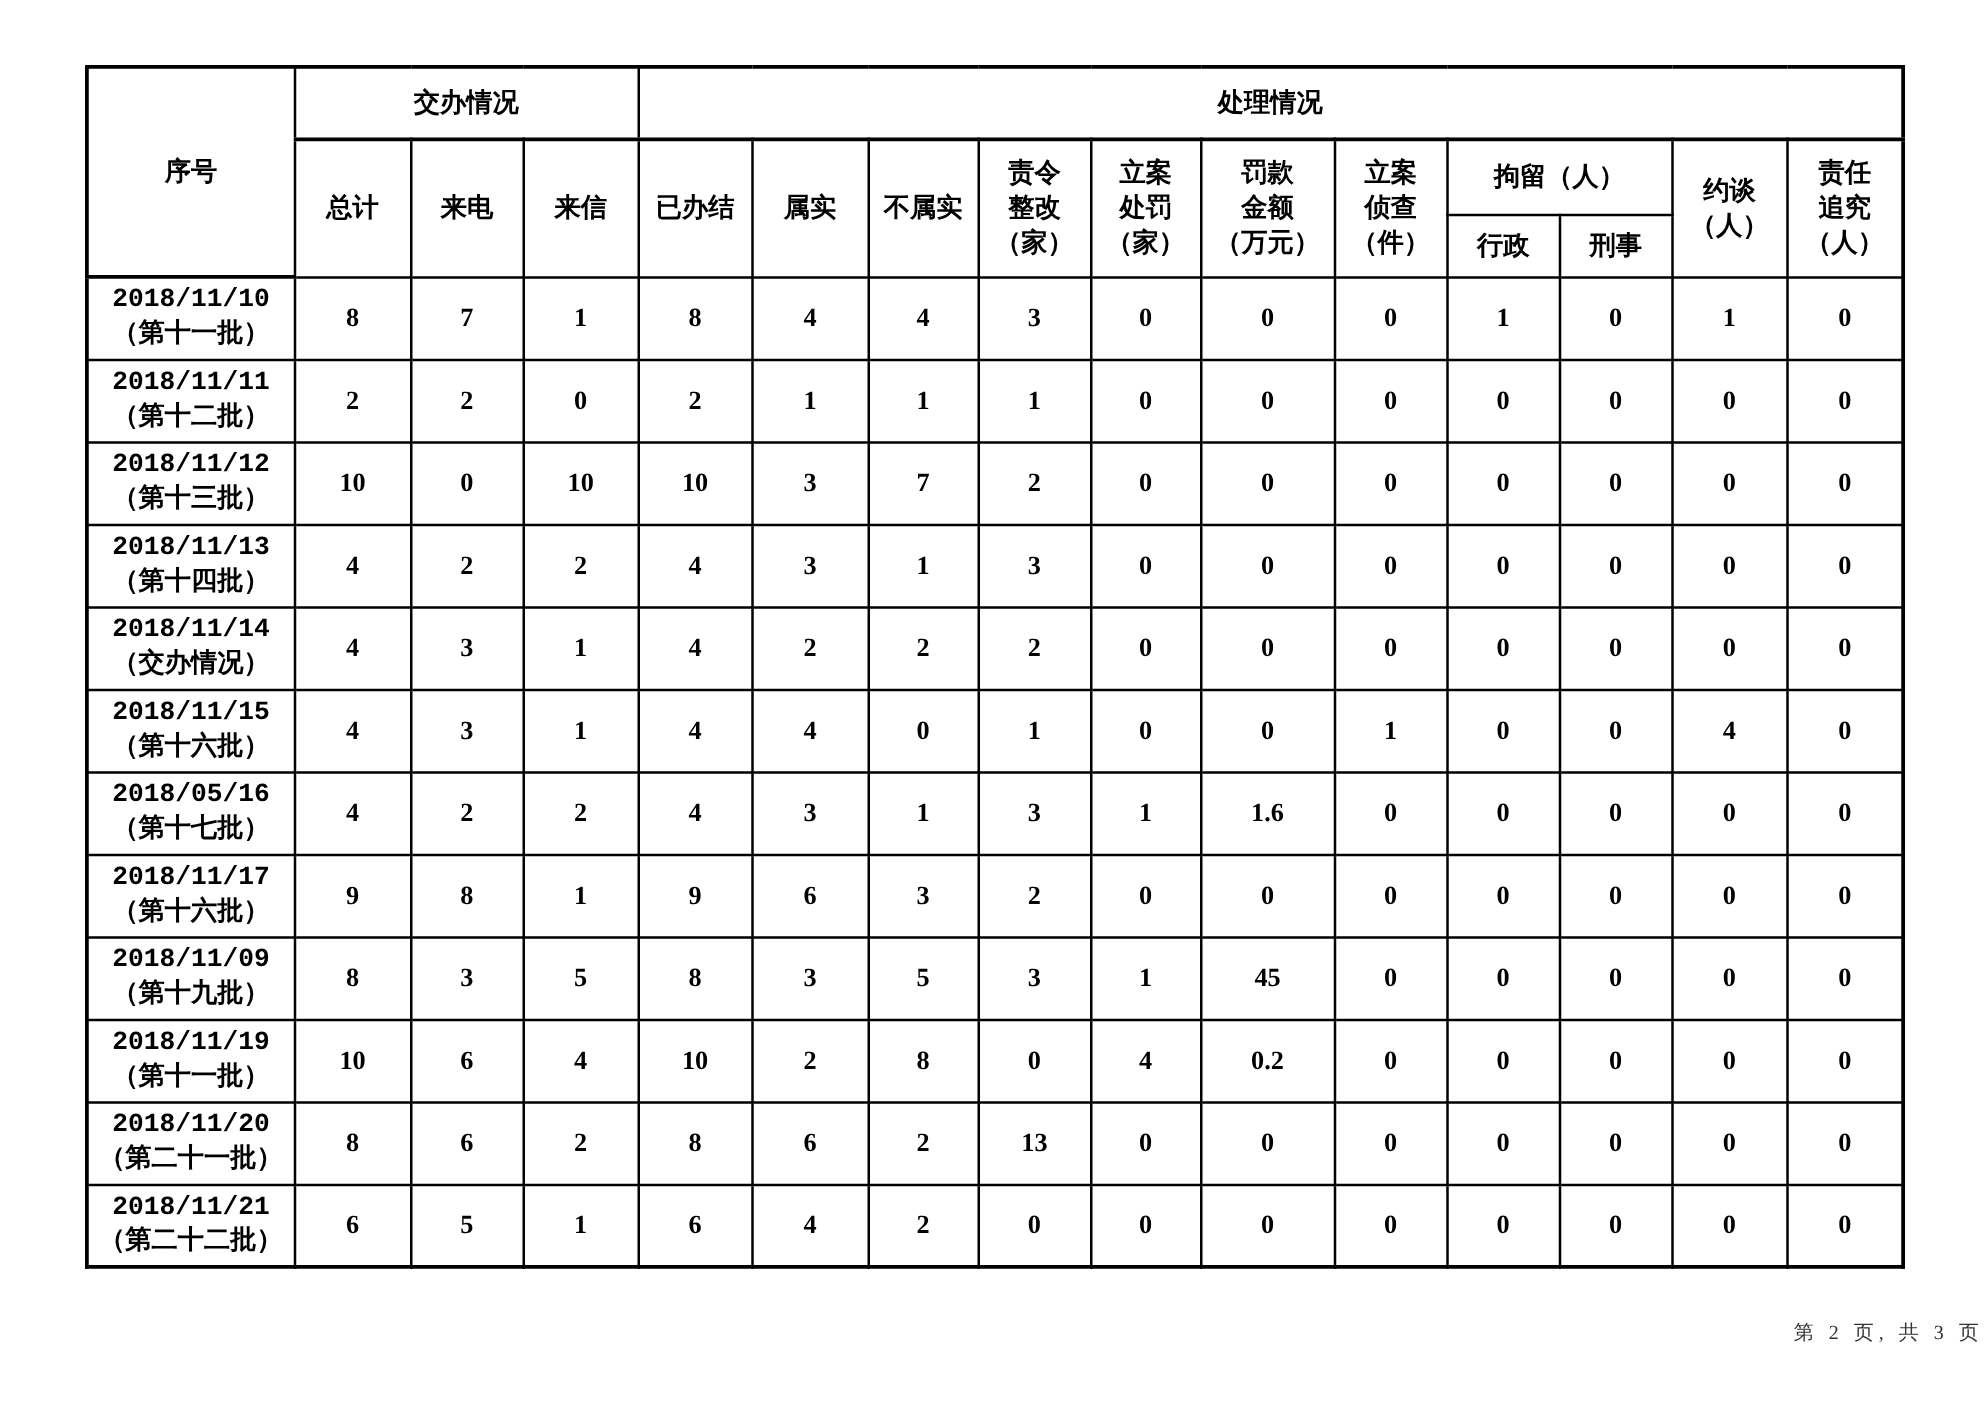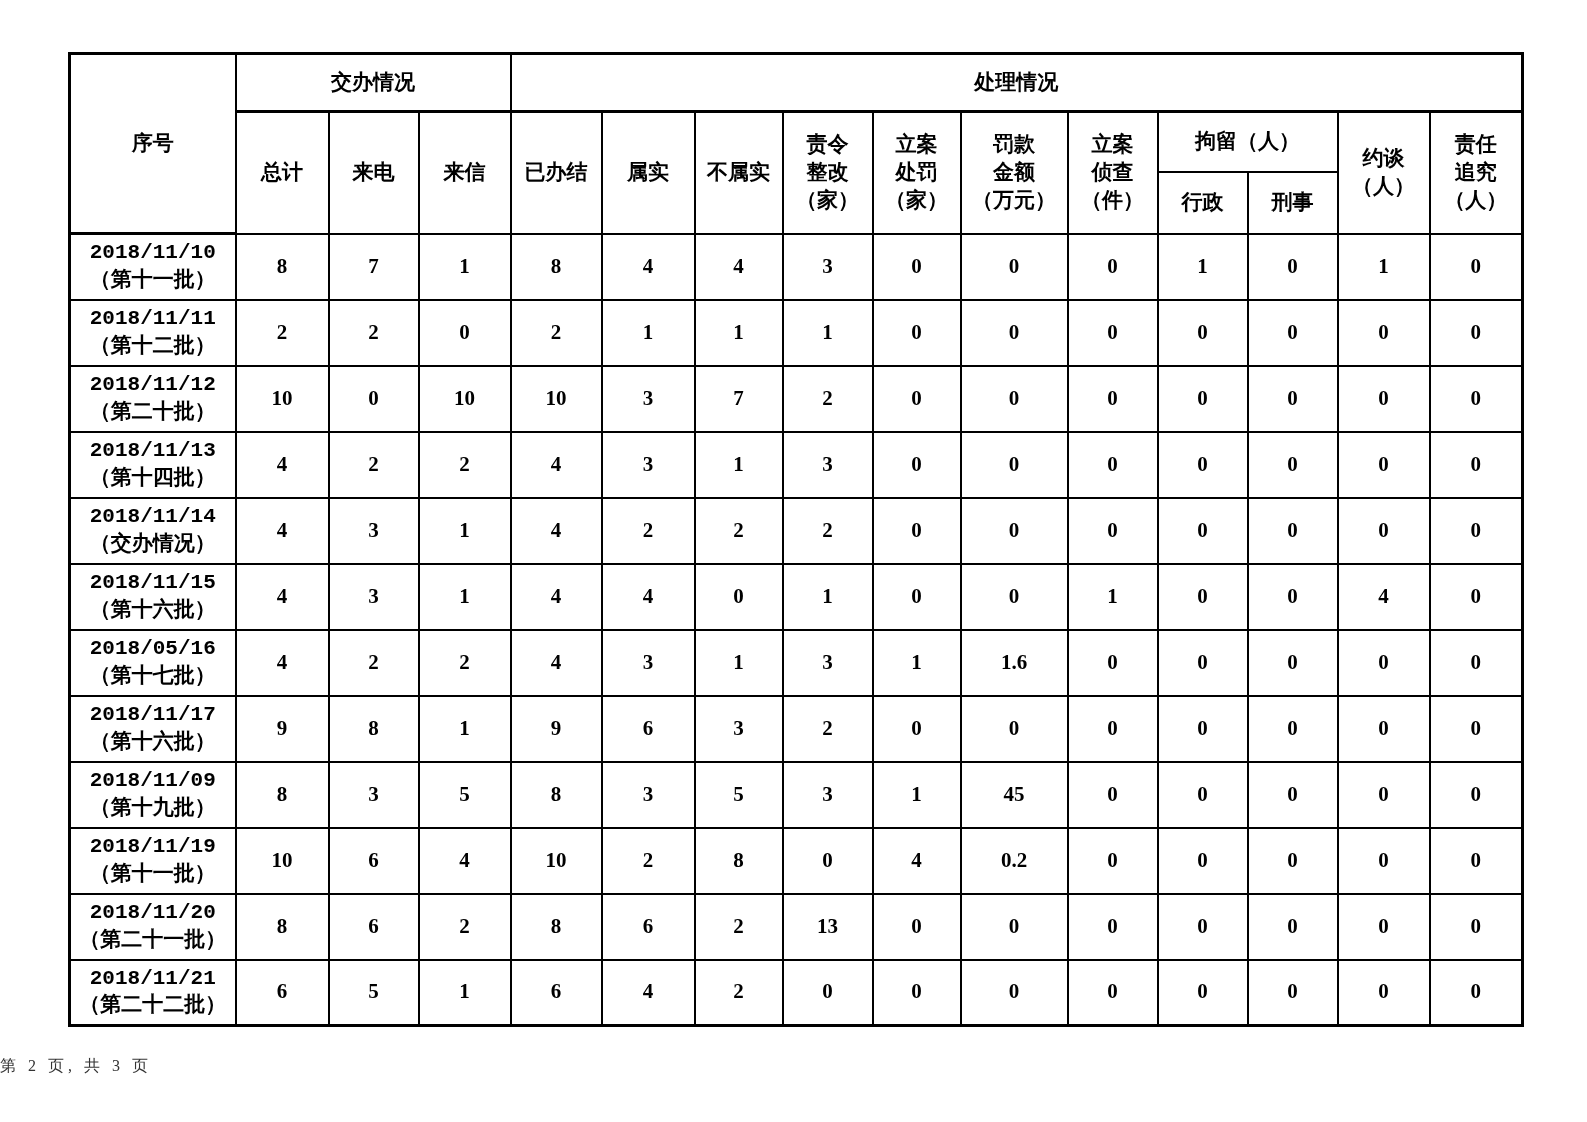--- a/index.html
+++ b/index.html
@@ -28,31 +28,31 @@
     text-align: center;
     vertical-align: middle;
     font-weight: bold;
     font-size: 21px;
     line-height: 1.32;
   }
   tr.group-row th { border-bottom: 3px solid #000; }
   th.serial-head { font-size: 22px; }
   .h1 { height: 58px; }
   .h2 th { height: 60px; }
-  .h3 th { height: 62px; }
+  .h3 th { height: 50px; }
   th.wrap { white-space: pre-line; }
   tbody td { height: 66px; font-size: 22px; }
   td.serial-cell { font-size: 20px; line-height: 1.35; padding: 2px 1px; font-family: Liberation Mono, monospace; }
   td.serial-cell div { white-space: nowrap; }
 
   .footer {
     position: absolute;
     left: 0; top: 1056px;
     width: 1587px;
-    text-align: left;
+    text-align: right;
     font-size: 16px;
     letter-spacing: 4px;
     color: #333;
     font-family: "Liberation Serif", "DejaVu Serif", serif;
   }
 </style>
 </head>
 <body>
 
 <div class="page">
@@ -149,21 +149,21 @@
           <td>0</td>
           <td>0</td>
           <td>0</td>
           <td>0</td>
           <td>0</td>
           <td>0</td>
         </tr>
         <tr>
           <td class="serial-cell">
             <div>2018/11/12</div>
-            <div>（第二十批）</div>
+            <div>（第十三批）</div>
           </td>
           <td>10</td>
           <td>0</td>
           <td>10</td>
           <td>10</td>
           <td>3</td>
           <td>7</td>
           <td>2</td>
           <td>0</td>
           <td>0</td>

